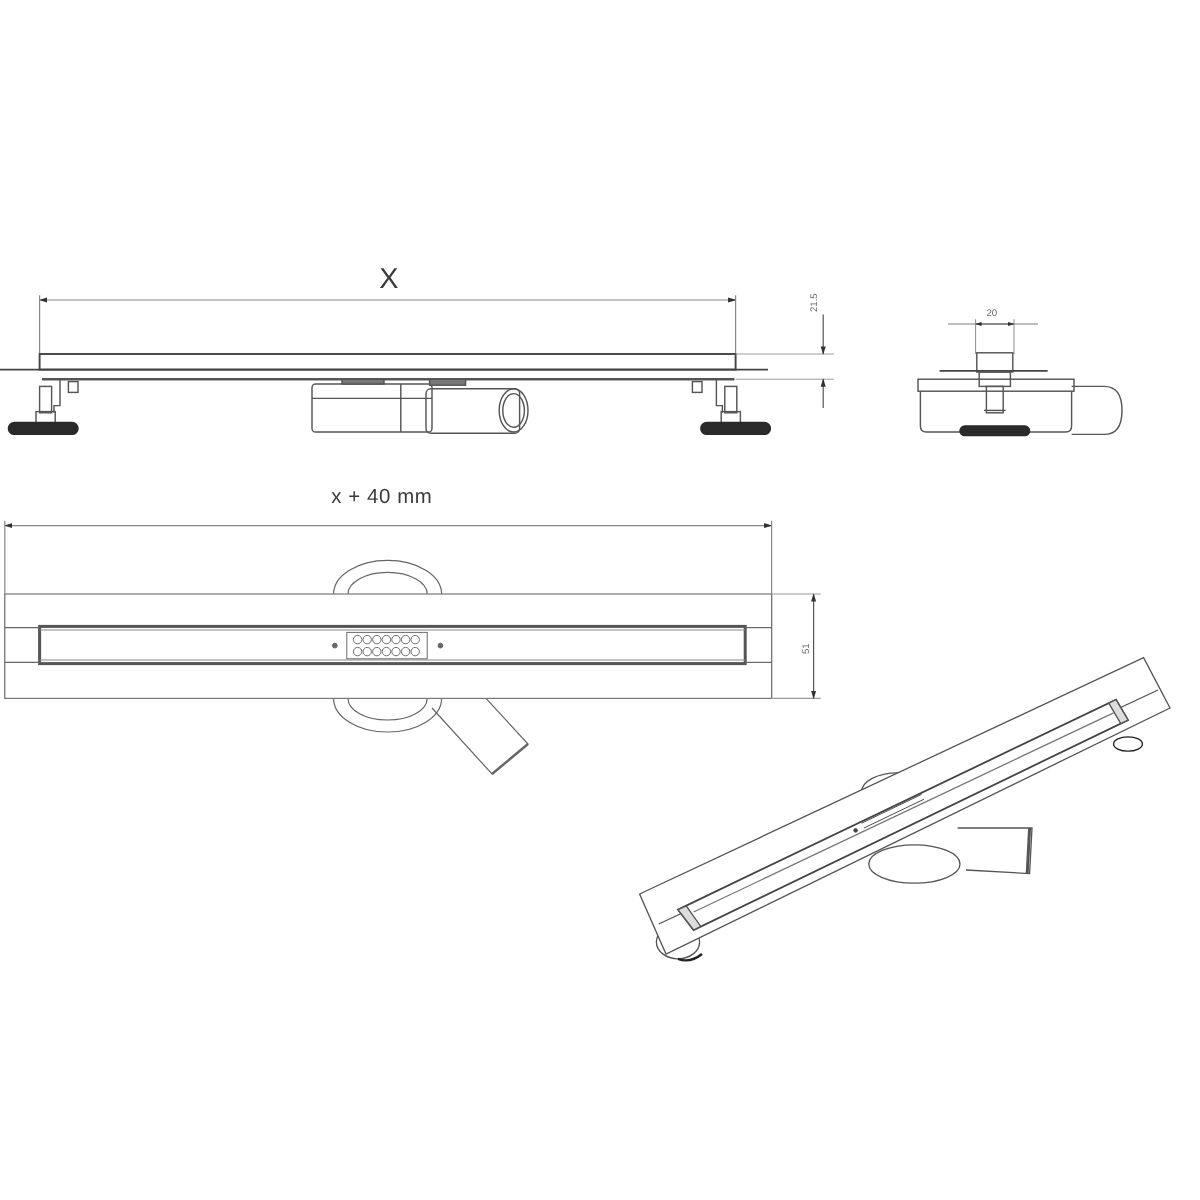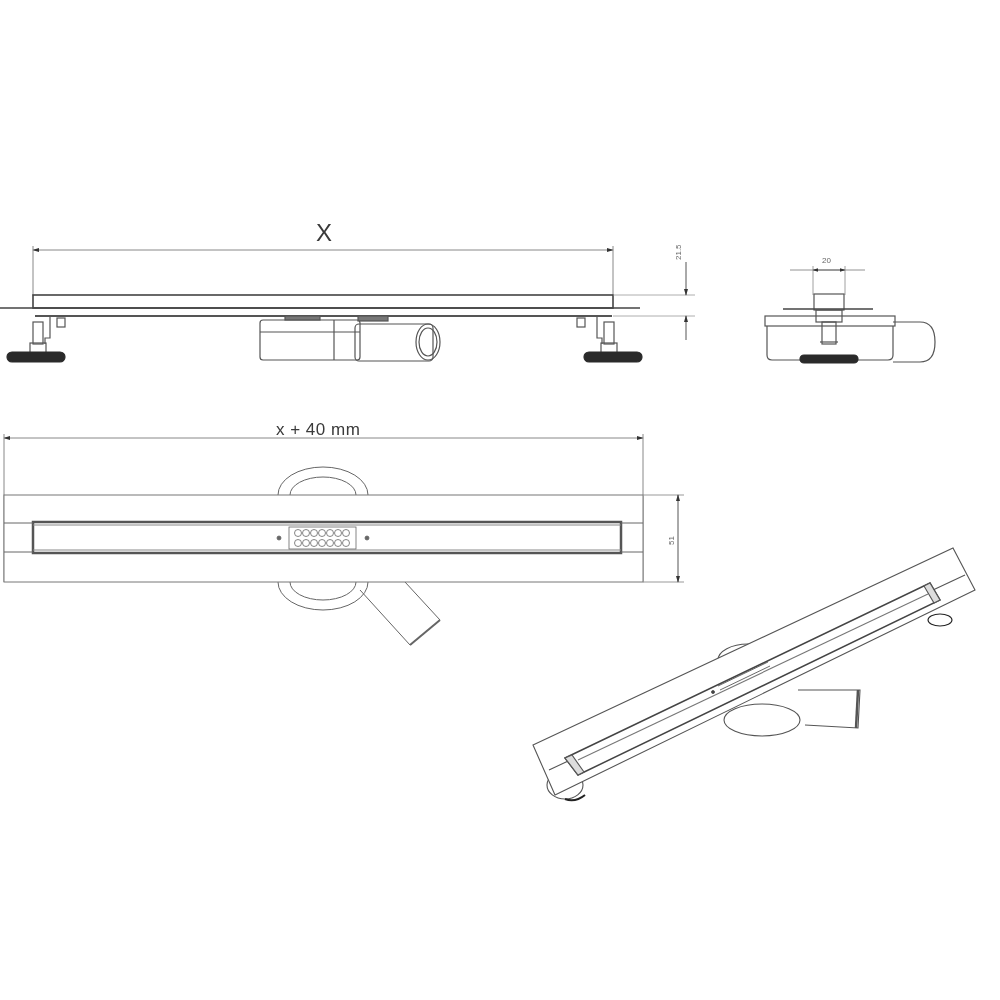--- a/index.html
+++ b/index.html
@@ -1,21 +1,21 @@
 <!DOCTYPE html>
 <html><head>
   <meta charset="utf-8">
   <style>
     html, body { margin: 0; padding: 0; background: #ffffff; }
     body { width: 1000px; height: 1000px; position: relative; overflow: hidden;
            font-family: "Liberation Sans", sans-serif; }
     .canvas { position: absolute; left: 0; top: 0; width: 1000px; height: 1000px; }
     .lbl { position: absolute; color: #3a3a3a; font-family: "Liberation Sans", sans-serif; white-space: nowrap; }
     .lbl-x { left: 316px; top: 219px; font-size: 24px; }
-    .lbl-x40 { left: 276px; top: 420px; font-size: 17px; letter-spacing: 0.5px; }
+    .lbl-x40 { left: 276px; top: 404px; font-size: 17px; letter-spacing: 0.5px; }
     .lbl-small { font-size: 8px; color: #666; }
     .lbl-215 { left: 674px; top: 260px; transform: rotate(-90deg); transform-origin: left top; }
     .lbl-31 { left: 822px; top: 256px; }
     .lbl-51 { left: 667px; top: 545px; transform: rotate(-90deg); transform-origin: left top; }
   </style>
 </head>
 <body>
 
 <div class="canvas">
   <svg width="1000" height="1000" viewBox="0 0 1000 1000" xmlns="http://www.w3.org/2000/svg">

